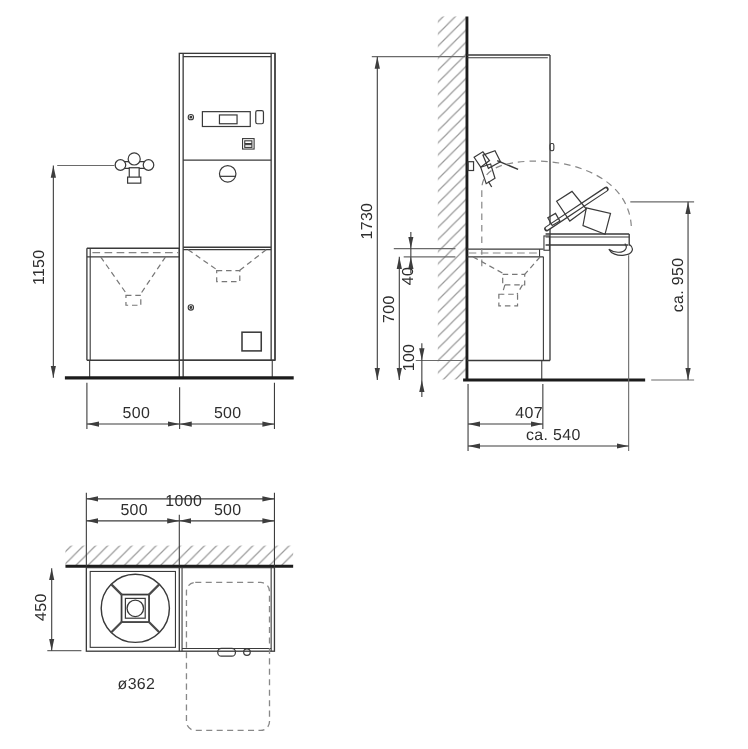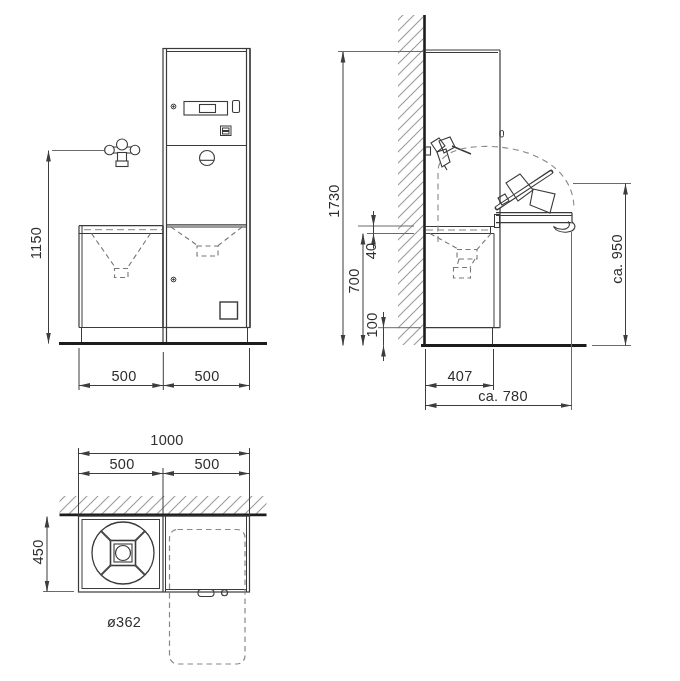--- a/index.html
+++ b/index.html
@@ -252,22 +252,22 @@
 
 <div class="dim rot" style="left:36px;top:243px">1150</div>
 <div class="dim" style="left:124px;top:376px">500</div>
 <div class="dim" style="left:207px;top:376px">500</div>
 
 <div class="dim rot" style="left:334px;top:201px">1730</div>
 <div class="dim rot" style="left:354px;top:281px">700</div>
 <div class="dim rot" style="left:371px;top:251px">40</div>
 <div class="dim rot" style="left:372px;top:325px">100</div>
 <div class="dim rot" style="left:617px;top:259px">ca. 950</div>
-<div class="dim" style="left:460px;top:376px">407</div>
-<div class="dim" style="left:503px;top:396px">ca. 780</div>
-
-<div class="dim" style="left:167px;top:440px">1000</div>
+<div class="dim" style="left:481px;top:376px">407</div>
+<div class="dim" style="left:503px;top:396px">ca. 540</div>
+
+<div class="dim" style="left:167px;top:456px">1000</div>
 <div class="dim" style="left:122px;top:464px">500</div>
 <div class="dim" style="left:207px;top:464px">500</div>
 <div class="dim rot" style="left:38px;top:552px">450</div>
 <div class="dim" style="left:124px;top:622px">ø362</div>
 
 </div>
 
 </body></html>

